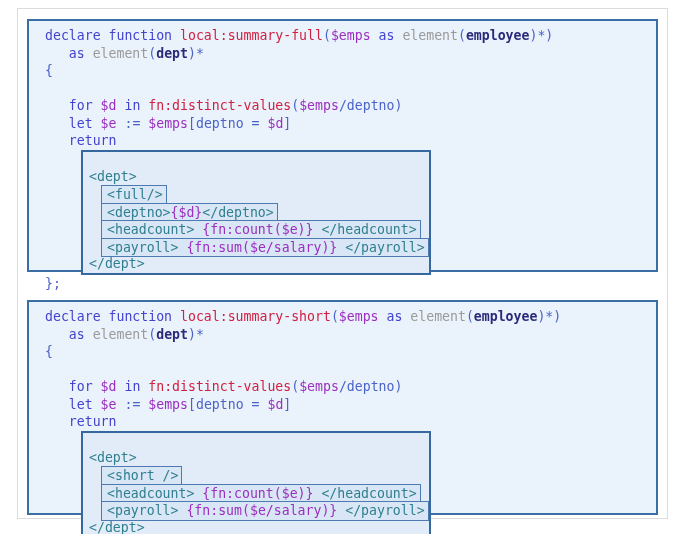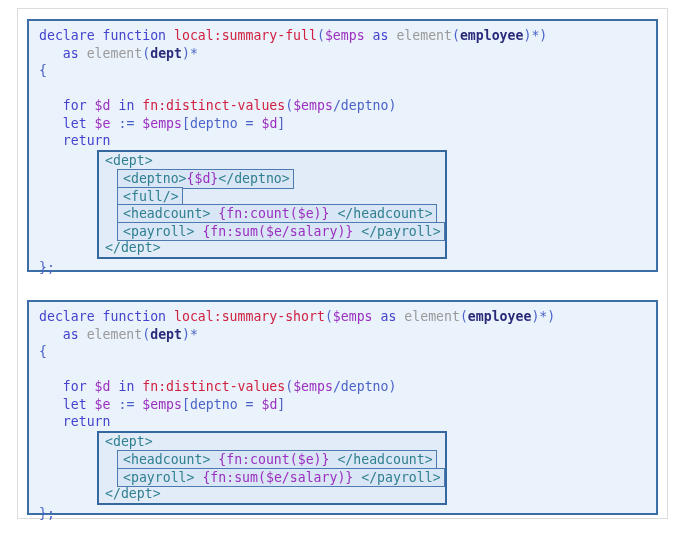--- a/index.html
+++ b/index.html
@@ -36,42 +36,42 @@
   }
 
   #block-full  { top: 10px;  height: 253px; }
   #block-short { top: 291px; height: 215px; }
 
   .code-line {
     height: 17.5px;
     line-height: 17.5px;
     font-size: 13.2px;
     white-space: pre;
-    padding-left: 10px;
+    padding-left: 16px;
     letter-spacing: 0px;
   }
 
   
   .kw      { color: #4343cf; }          
   .fname   { color: #d02040; }          
   .type    { color: #9a9a9a; }          
   .tname   { color: #2a2a7a; font-weight: bold; }  
   .var     { color: #9b30c0; }          
   .punc    { color: #4b63c9; }          
   .xtag    { color: #2f7f8f; }          
   .brace   { color: #9b30c0; }          
 
   
   .dept-box {
-    margin-left: 68px;
+    margin-left: 52px;
     border: 2px solid #35689e;
     background: #e2ecf8;
     box-sizing: border-box;
     display: inline-block;
-    padding: 0 0 0 0;
+    padding: 16px 0 0 0;
     vertical-align: top;
   }
   .dept-box .code-line { padding-left: 6px; }
 
   .elem-box {
     border: 1.6px solid #4d7ab0;
     background: #d9e6f5;
     box-sizing: border-box;
     display: inline-block;
     margin-left: 12px;
@@ -100,23 +100,23 @@
 
     <div class="code-line">   <span class="kw">let</span> <span class="var">$e</span> <span class="punc">:=</span> <span class="var">$emps</span><span class="punc">[</span><span class="punc">deptno</span> <span class="punc">=</span> <span class="var">$d</span><span class="punc">]</span></div>
 
     <div class="code-line">   <span class="kw">return</span></div>
 
     <div class="row">
       <div class="dept-box">
 
         <div class="code-line"><span class="xtag">&lt;dept&gt;</span></div>
 
+        <div class="code-line"><span class="elem-box"><span class="code-line"><span class="xtag">&lt;full/&gt;</span></span></span></div>
+
         <div class="code-line"><span class="elem-box"><span class="code-line"><span class="xtag">&lt;deptno&gt;</span><span class="brace">{$d}</span><span class="xtag">&lt;/deptno&gt;</span></span></span></div>
-
-        <div class="code-line"><span class="elem-box"><span class="code-line"><span class="xtag">&lt;full/&gt;</span></span></span></div>
 
         <div class="code-line"><span class="elem-box"><span class="code-line"><span class="xtag">&lt;headcount&gt;</span> <span class="brace">{fn:count($e)}</span> <span class="xtag">&lt;/headcount&gt;</span></span></span></div>
 
         <div class="code-line"><span class="elem-box"><span class="code-line"><span class="xtag">&lt;payroll&gt;</span> <span class="brace">{fn:sum($e/salary)}</span> <span class="xtag">&lt;/payroll&gt;</span></span></span></div>
 
         <div class="code-line"><span class="xtag">&lt;/dept&gt;</span></div>
 
       </div>
     </div>
 
@@ -138,20 +138,21 @@
 
     <div class="code-line">   <span class="kw">let</span> <span class="var">$e</span> <span class="punc">:=</span> <span class="var">$emps</span><span class="punc">[</span><span class="punc">deptno</span> <span class="punc">=</span> <span class="var">$d</span><span class="punc">]</span></div>
 
     <div class="code-line">   <span class="kw">return</span></div>
 
     <div class="row">
       <div class="dept-box">
 
         <div class="code-line"><span class="xtag">&lt;dept&gt;</span></div>
 
+        <div class="code-line"><span class="elem-box"><span class="code-line"><span class="xtag">&lt;short /&gt;</span></span></span></div>
 
         <div class="code-line"><span class="elem-box"><span class="code-line"><span class="xtag">&lt;headcount&gt;</span> <span class="brace">{fn:count($e)}</span> <span class="xtag">&lt;/headcount&gt;</span></span></span></div>
 
         <div class="code-line"><span class="elem-box"><span class="code-line"><span class="xtag">&lt;payroll&gt;</span> <span class="brace">{fn:sum($e/salary)}</span> <span class="xtag">&lt;/payroll&gt;</span></span></span></div>
 
         <div class="code-line"><span class="xtag">&lt;/dept&gt;</span></div>
 
       </div>
     </div>
 

